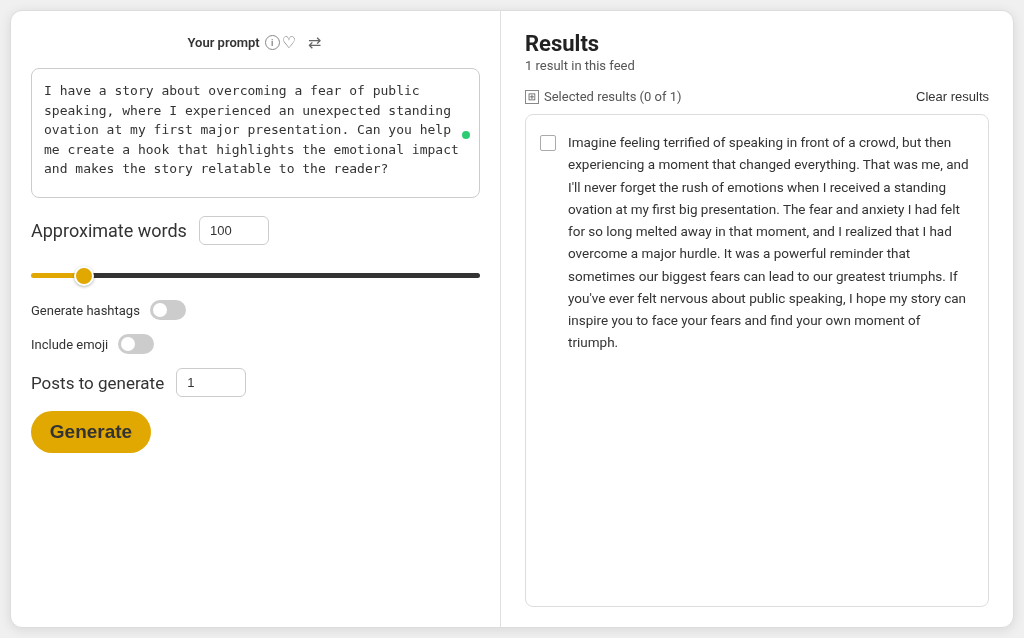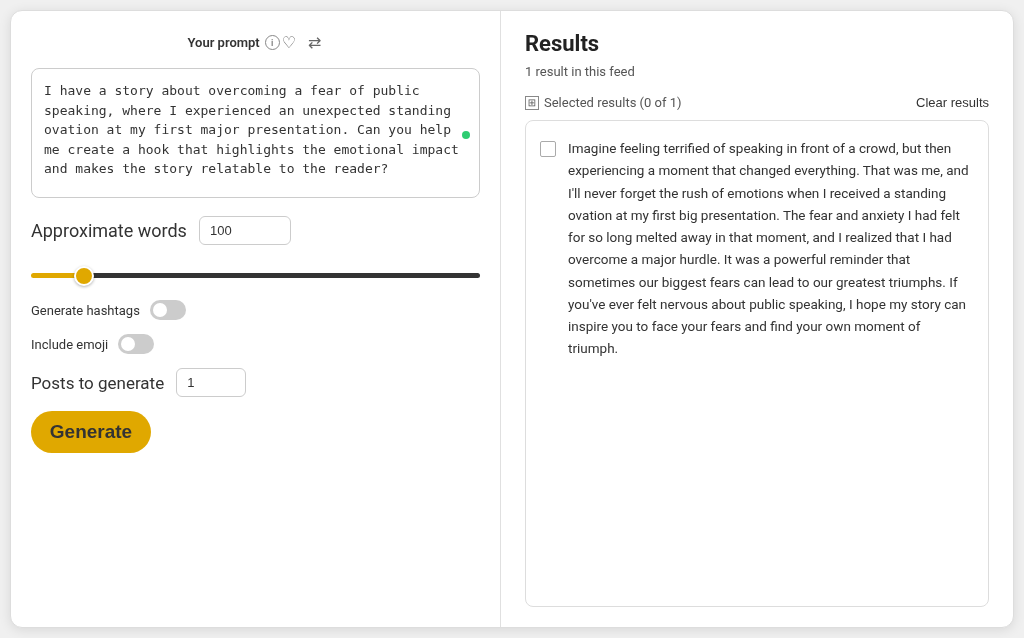--- a/index.html
+++ b/index.html
@@ -133,21 +133,21 @@
     .approx-section {
       display: flex;
       align-items: center;
       gap: 12px;
     }
     .approx-label {
       font-size: 18px;
       color: #333;
     }
     .approx-input {
-      width: 92px;
+      width: 70px;
       padding: 6px 10px;
       border: 1.5px solid #ccc;
       border-radius: 6px;
       font-size: 13px;
       color: #333;
       outline: none;
     }
     
     .slider-section {
       padding: 4px 0;
@@ -269,21 +269,21 @@
       gap: 10px;
     }
     .results-title {
       font-size: 22px;
       font-weight: 700;
       color: #222;
     }
     .results-subtitle {
       font-size: 13px;
       color: #555;
-      margin-top: 8px;
+      margin-top: 2px;
     }
     .results-header-bar {
       display: flex;
       align-items: center;
       justify-content: space-between;
       margin-top: 6px;
     }
     .selected-results {
       font-size: 13px;
       color: #555;

